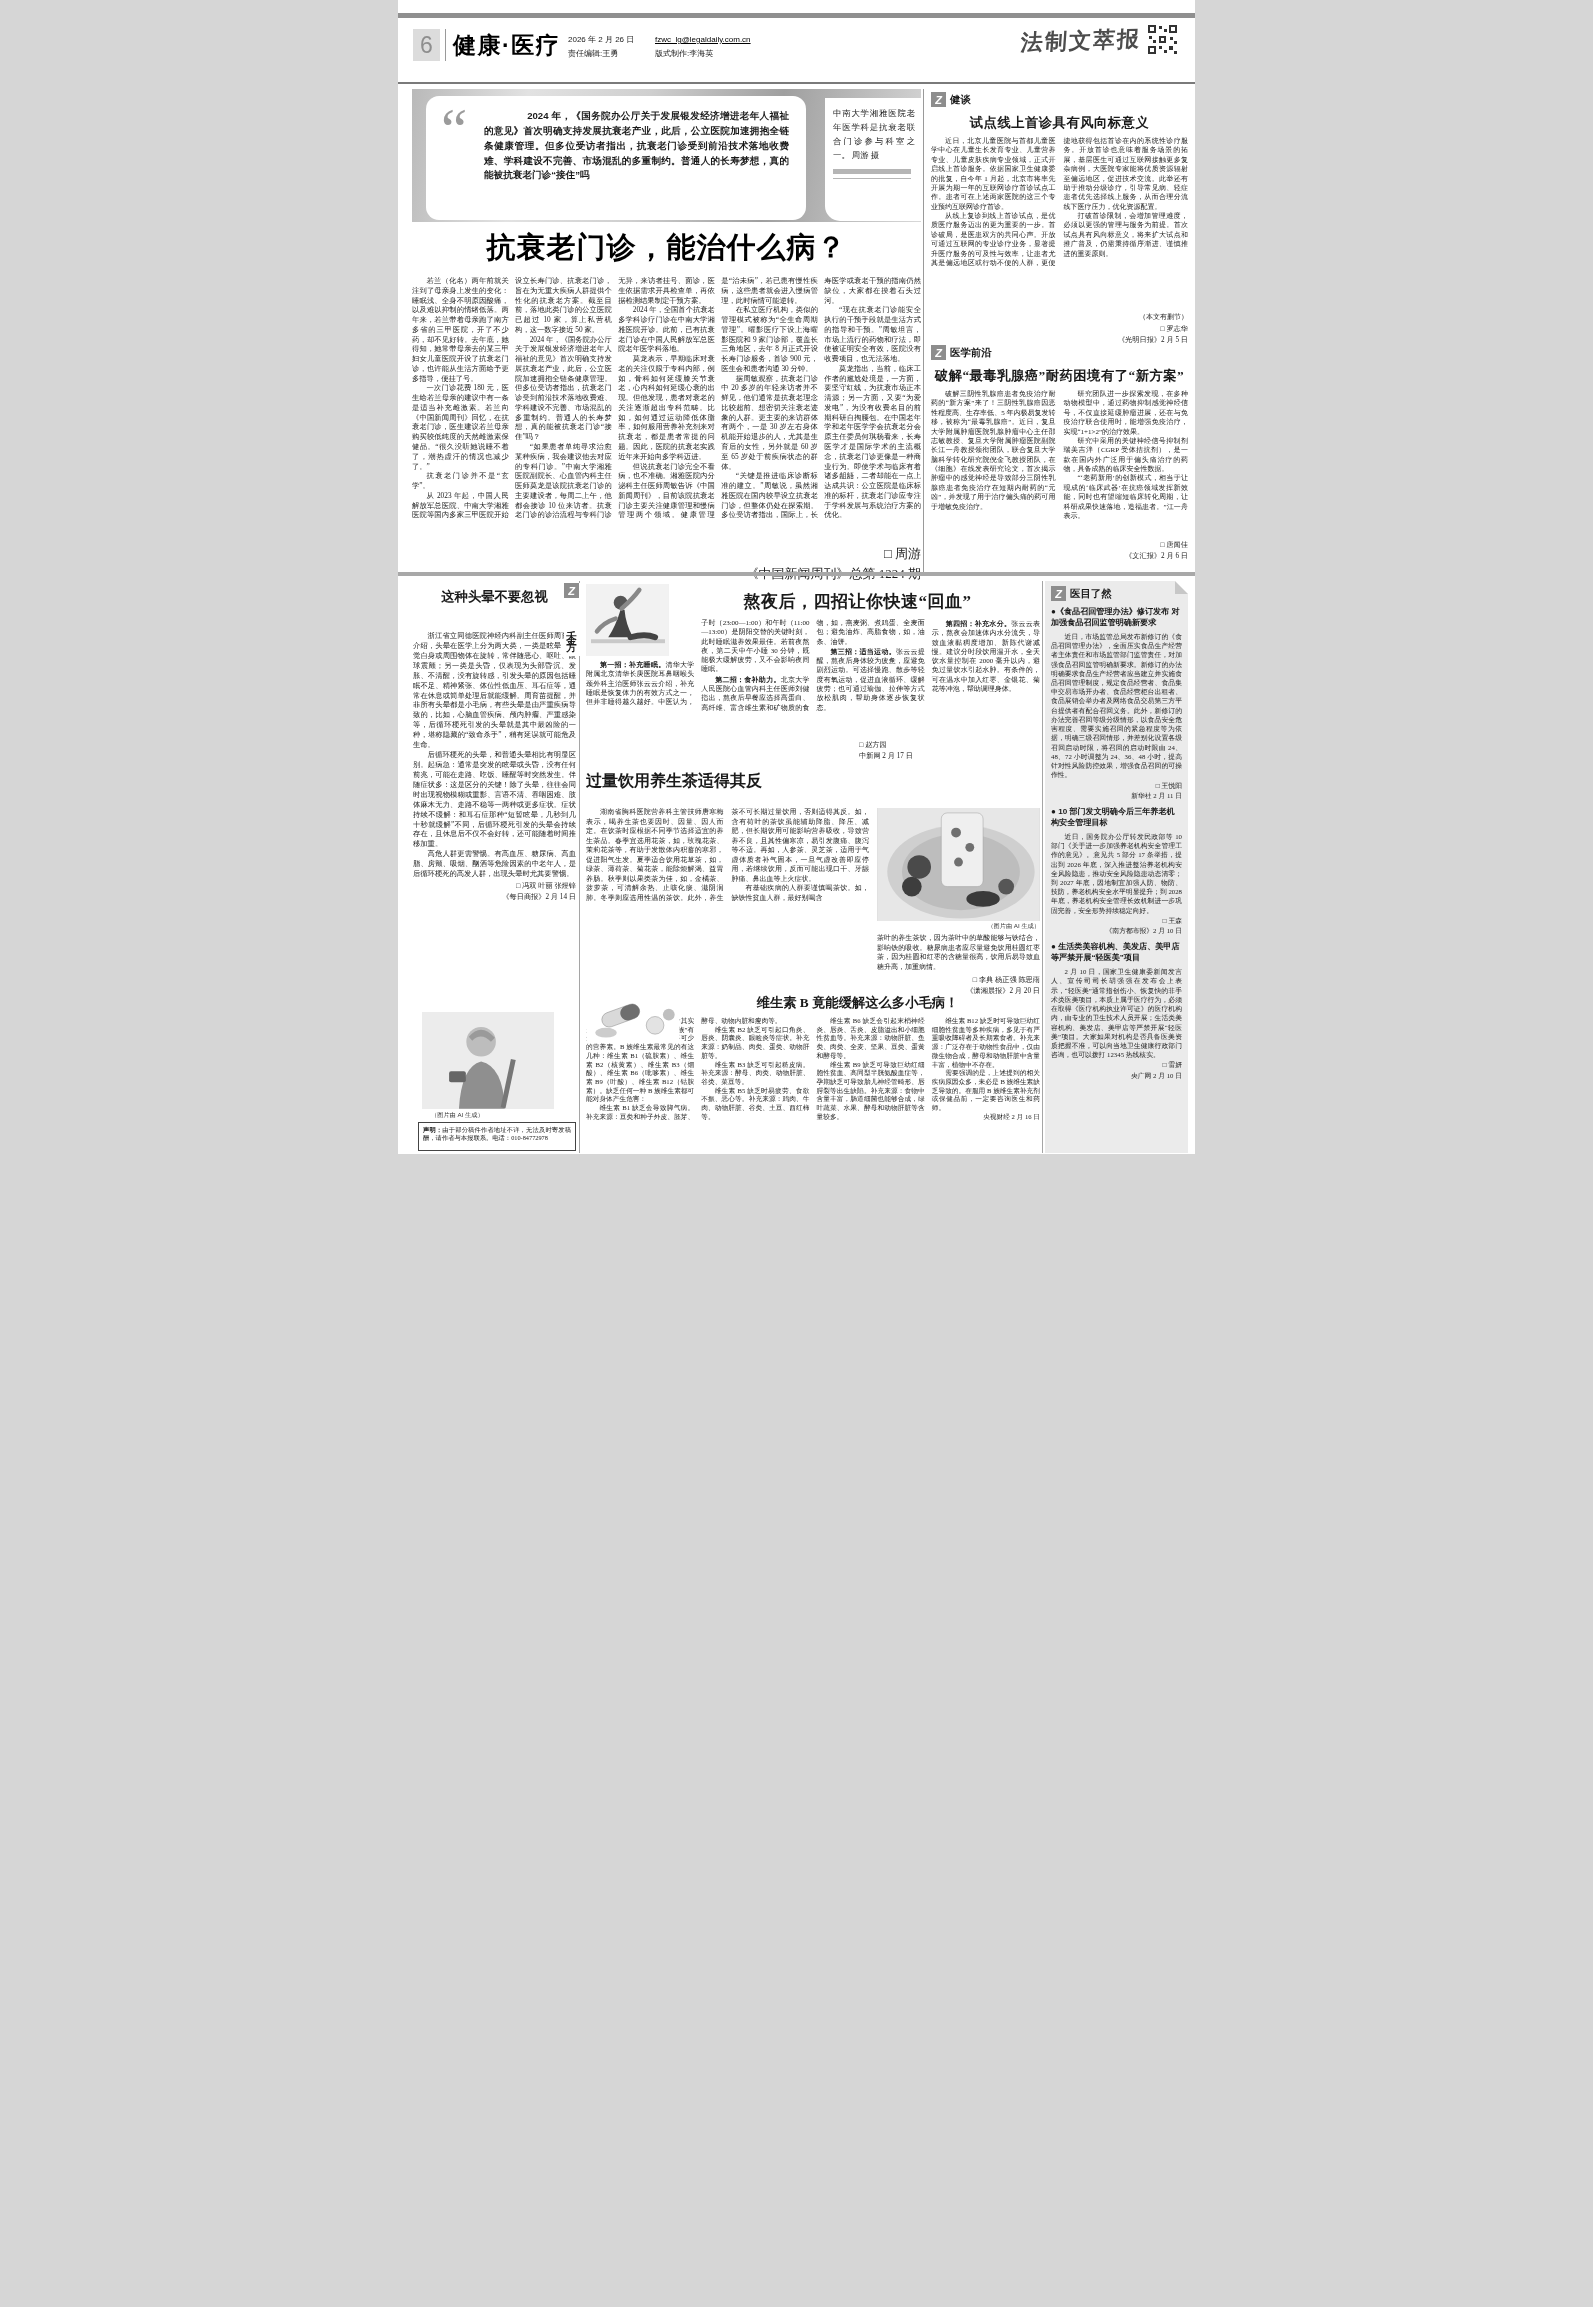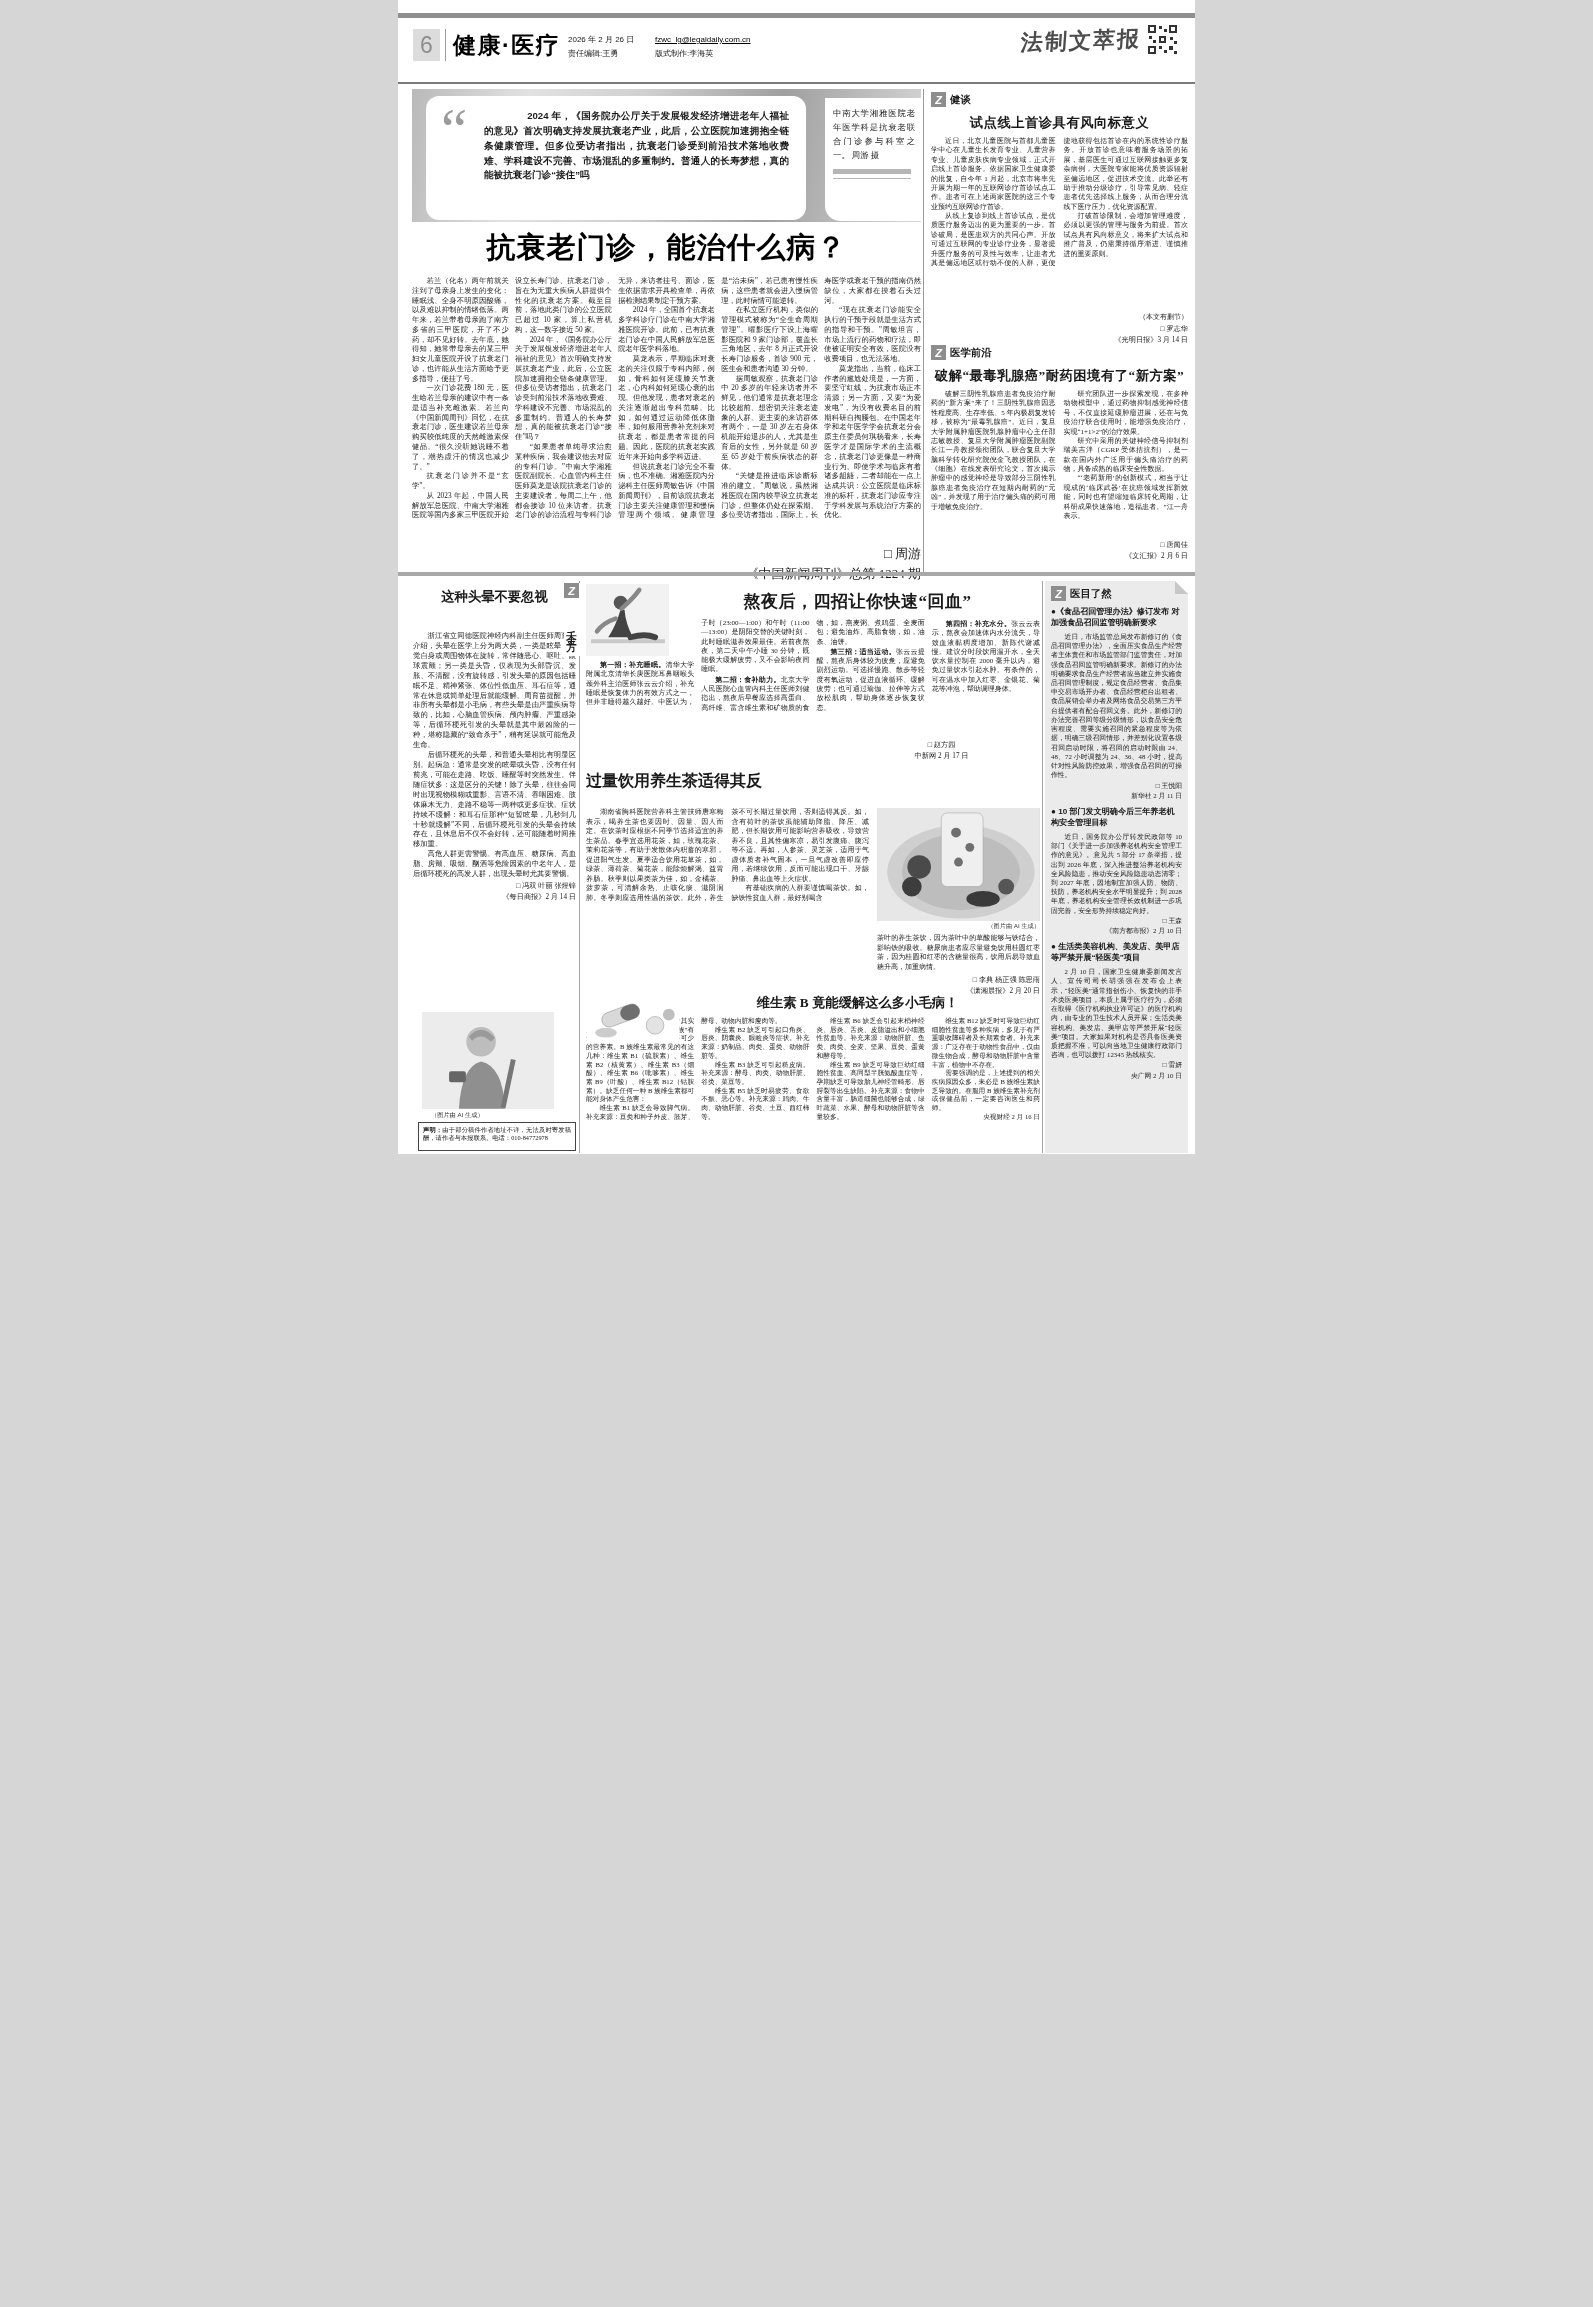--- a/index.html
+++ b/index.html
@@ -80,21 +80,21 @@
   .statement b { font-weight:bold; }
 
   .center { position:absolute; left:188px; top:581px; width:454px; }
   .yoga-img { position:absolute; left:0; top:3px; width:83px; height:72px; background:#f2f2f2; }
   .aoye-title { position:absolute; left:89px; top:9px; width:365px; text-align:center; font-weight:900; font-size:17px; letter-spacing:0.5px; }
   .aoye-body { position:absolute; left:0; top:38px; width:454px; height:119px; column-count:4; column-gap:7px;
            font-size:7px; line-height:1.33; text-align:justify; overflow:hidden; }
   .col-spacer { height:41px; }
   .aoye-body p { text-indent:2em; }
   .lead-in { font-weight:bold; font-family:"Liberation Sans",sans-serif; }
-  .aoye-attr { position:absolute; left:257px; top:159px; width:197px; text-align:center; font-size:7.2px; line-height:1.5; }
+  .aoye-attr { position:absolute; left:273px; top:159px; width:197px; text-align:left; font-size:7.2px; line-height:1.5; }
 
   .tea { position:absolute; left:0; top:190px; width:454px; }
   .tea-title { width:296px; text-align:left; font-weight:900; font-size:16px; margin-bottom:16px; }
   .tea-row { display:flex; gap:8px; }
   .tea-main { width:283px; column-count:2; column-gap:8px; font-size:7px; line-height:1.36; text-align:justify; height:207px; overflow:hidden; }
   .tea-main p { text-indent:2em; }
   .tea-right { width:163px; }
   .tea-img { width:163px; height:113px; background:radial-gradient(circle at 55% 45%, #f2f2f2 0 18%, #d9d9d9 19% 100%); position:relative; overflow:hidden; }
   .tea-cap { text-align:right; margin-top:1px; }
   .tea-cont { font-size:7px; line-height:1.36; text-align:justify; margin-top:3px; }
@@ -208,21 +208,21 @@
     </div>
     <div class="rc-title">试点线上首诊具有风向标意义</div>
     <div class="colsbody" style="height:174px;">
       <p>近日，北京儿童医院与首都儿童医学中心在儿童生长发育专业、儿童营养专业、儿童皮肤疾病专业领域，正式开启线上首诊服务。依据国家卫生健康委的批复，自今年 1 月起，北京市将率先开展为期一年的互联网诊疗首诊试点工作。患者可在上述两家医院的这三个专业预约互联网诊疗首诊。</p>
       <p>从线上复诊到线上首诊试点，是优质医疗服务迈出的更为重要的一步。首诊破局，是医患双方的共同心声。开放可通过互联网的专业诊疗业务，显著提升医疗服务的可及性与效率，让患者尤其是偏远地区或行动不便的人群，更便捷地获得包括首诊在内的系统性诊疗服务。开放首诊也意味着服务场景的拓展，基层医生可通过互联网接触更多复杂病例，大医院专家能将优质资源辐射至偏远地区，促进技术交流。此举还有助于推动分级诊疗，引导常见病、轻症患者优先选择线上服务，从而合理分流线下医疗压力，优化资源配置。</p>
       <p>打破首诊限制，会增加管理难度，必须以更强的管理与服务为前提。首次试点具有风向标意义，将来扩大试点和推广普及，仍需秉持循序渐进、谨慎推进的重要原则。</p>
     </div>
     <div class="note-cut">（本文有删节）</div>
     <div class="attr">
       <div>□ 罗志华</div>
-      <div>《光明日报》3 月 14 日</div>
+      <div>《光明日报》2 月 5 日</div>
     </div>
   </div>
 
   <div class="rc" style="top:345px;">
     <div class="kicker">
       <span class="zlogo">Z</span>
       <span>医学前沿</span>
     </div>
     <div class="rc-title">破解“最毒乳腺癌”耐药困境有了“新方案”</div>
     <div class="colsbody" style="height:148px;">

